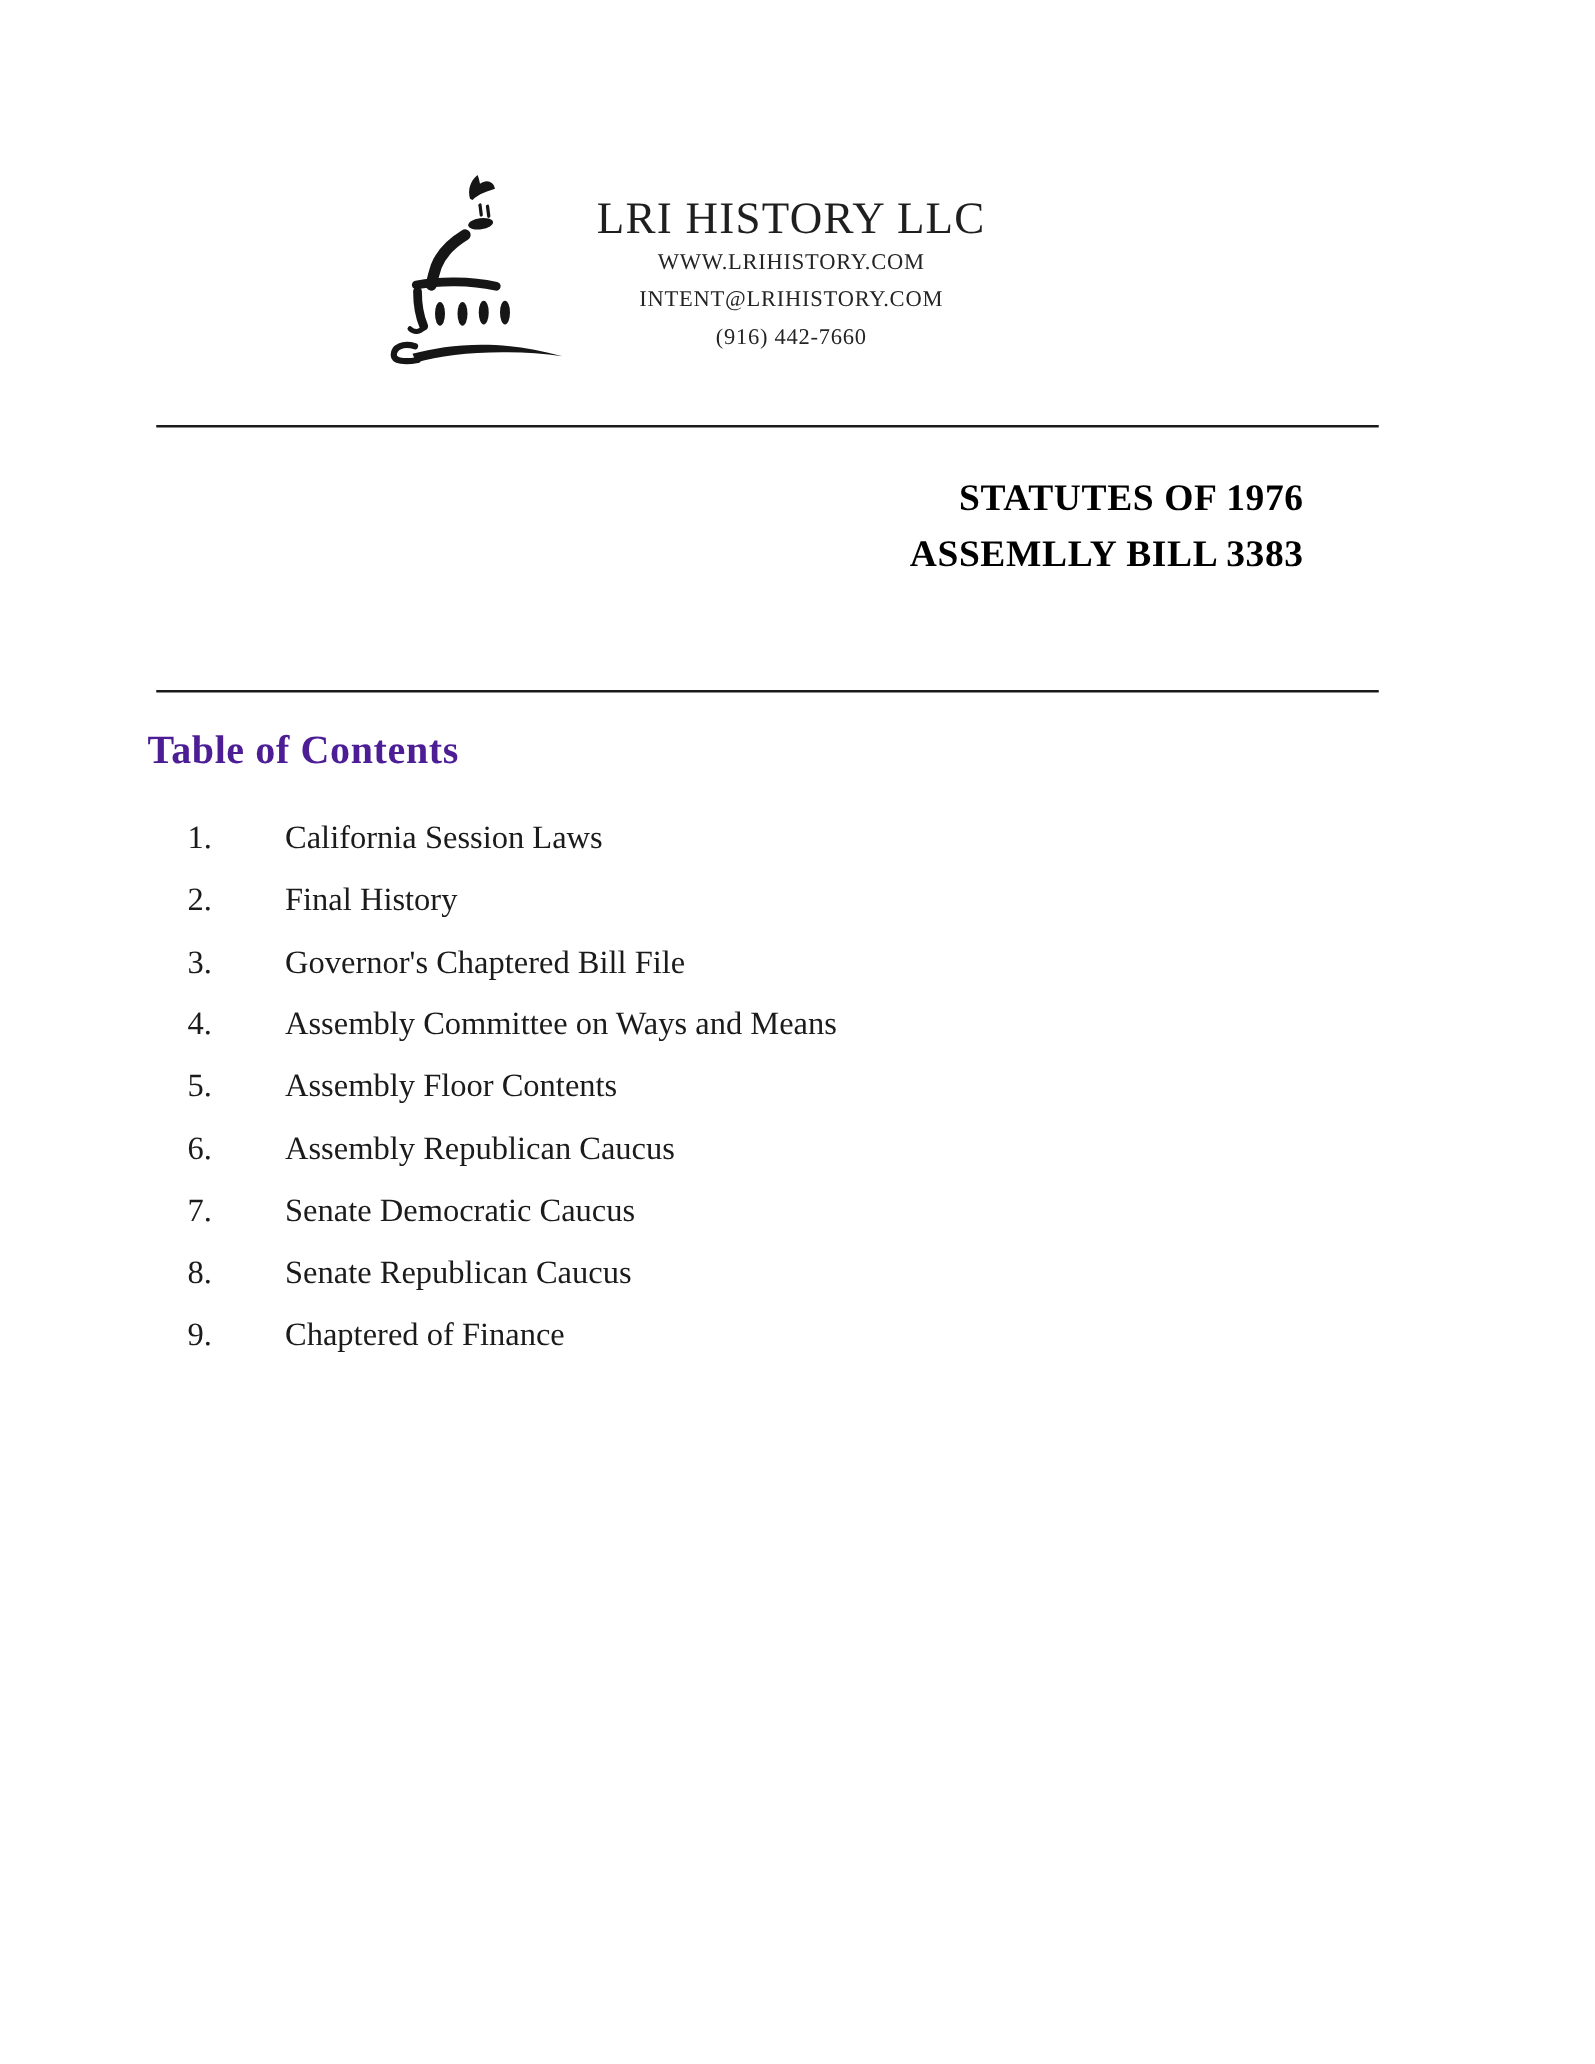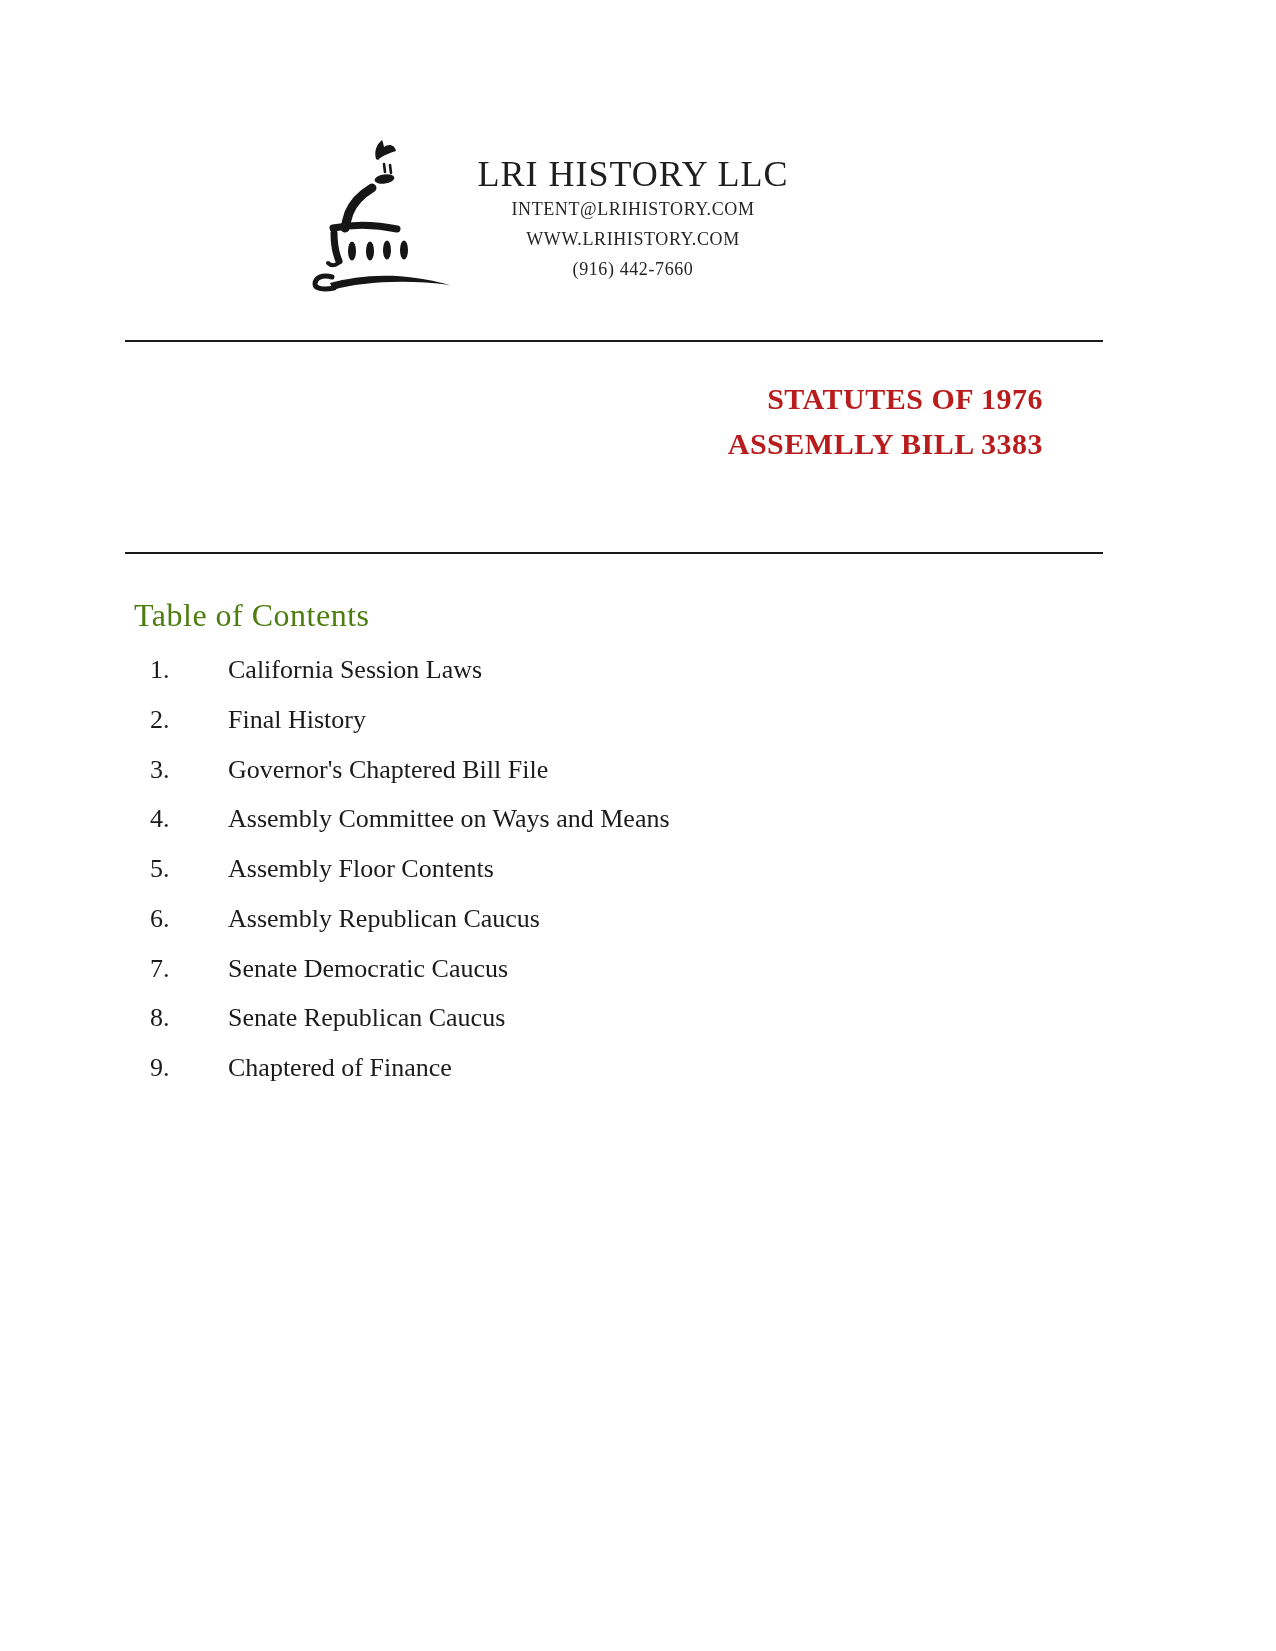--- a/index.html
+++ b/index.html
@@ -51,37 +51,37 @@
   }
   .rule-top{top:340px;}
   .rule-mid{top:552px;}
 
   
   .statutes{
     position:absolute;
     top:376px;
     right:233px;
     text-align:right;
-    color:#b91c1c;
+    color:#000000;
     font-weight:bold;
     font-size:30px;
     line-height:45px;
     letter-spacing:0.5px;
   }
   .statute-line{white-space:pre-wrap;}
 
   
   .toc-heading{
     position:absolute;
     left:118px; top:581px;
     font-size:32px;
-    font-weight:normal;
-    color:#4d7c0f;
+    font-weight:bold;
+    color:#4c1d95;
     letter-spacing:0.5px;
-    margin:16px;
+    margin:0;
   }
   .toc-list{
     position:absolute;
     left:150px; top:645px;
     width:900px;
     margin:0; padding:0;
     list-style:none;
   }
   .toc-item{
     display:flex;
@@ -121,22 +121,22 @@
     <ellipse cx="70" cy="121" rx="4" ry="9.5" fill="#161616" stroke="none"></ellipse>
     <ellipse cx="87" cy="120" rx="4" ry="9.5" fill="#161616" stroke="none"></ellipse>
     <ellipse cx="104" cy="120" rx="4" ry="9.5" fill="#161616" stroke="none"></ellipse>
 
     <path d="M30,153 C60,145 100,141 150,155 C105,149 60,152 33,160 Z" fill="#161616" stroke="none"></path>
     <path d="M32,147 C22,144 15,148 15,154 C15,159 24,160 34,158" stroke-width="5"></path>
   </svg>
 
   <div class="header-text">
     <h1 class="company-name">LRI HISTORY LLC</h1>
+    <div class="contact-line">WWW.LRIHISTORY.COM</div>
     <div class="contact-line">INTENT@LRIHISTORY.COM</div>
-    <div class="contact-line">WWW.LRIHISTORY.COM</div>
     <div class="contact-line">(916) 442-7660</div>
   </div>
 
   <div class="rule rule-top"></div>
 
   <div class="statutes">
     <div class="statute-line">STATUTES OF 1976</div>
     <div class="statute-line">ASSEMLLY BILL 3383</div>
   </div>
 

